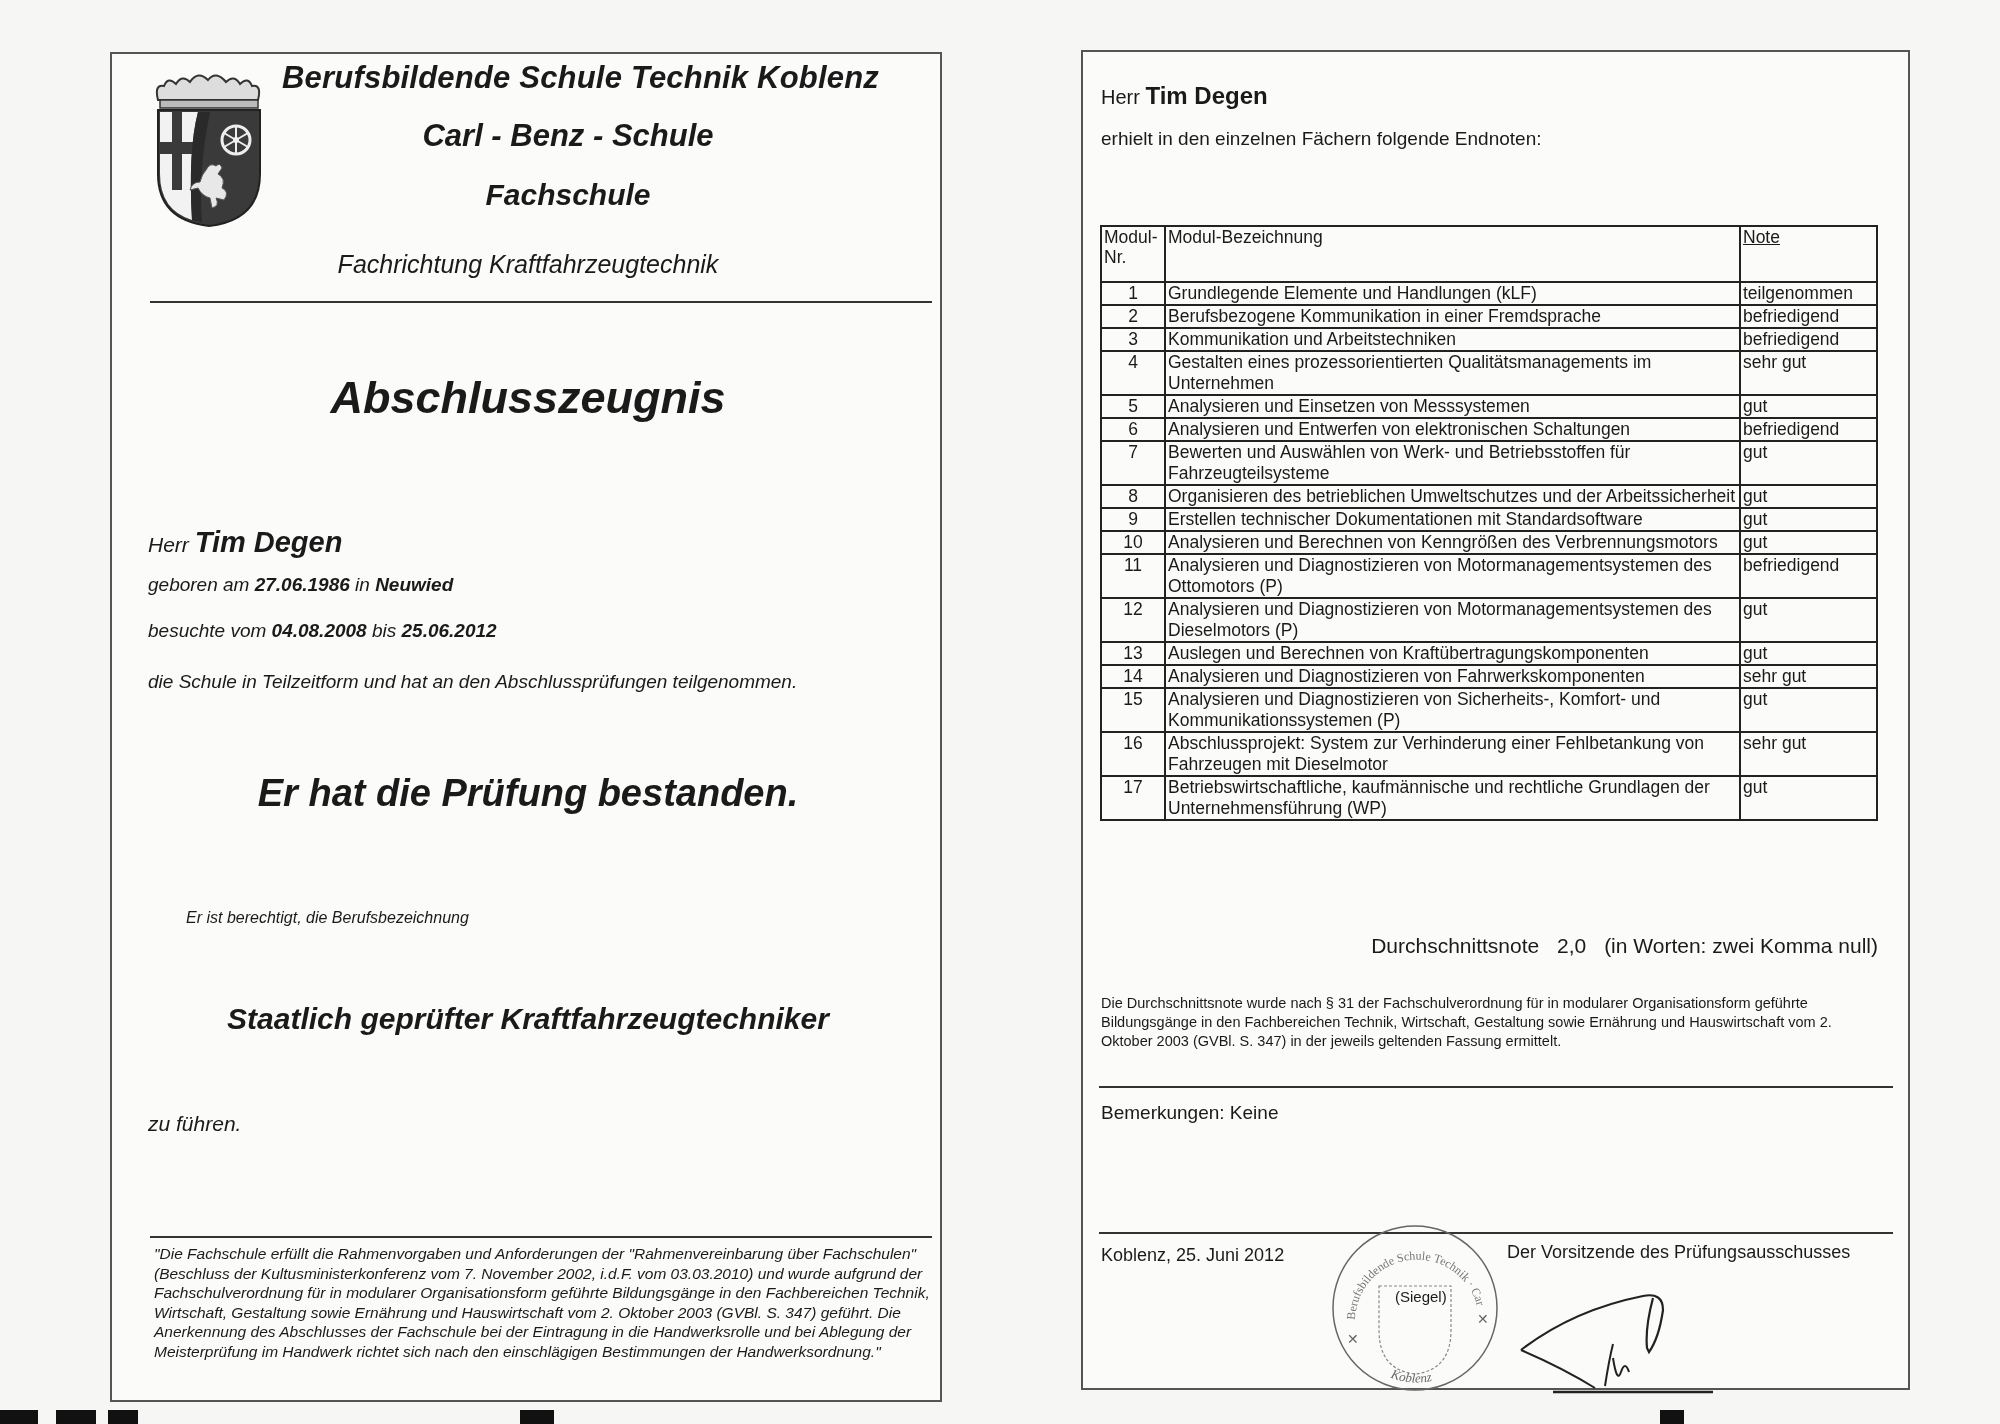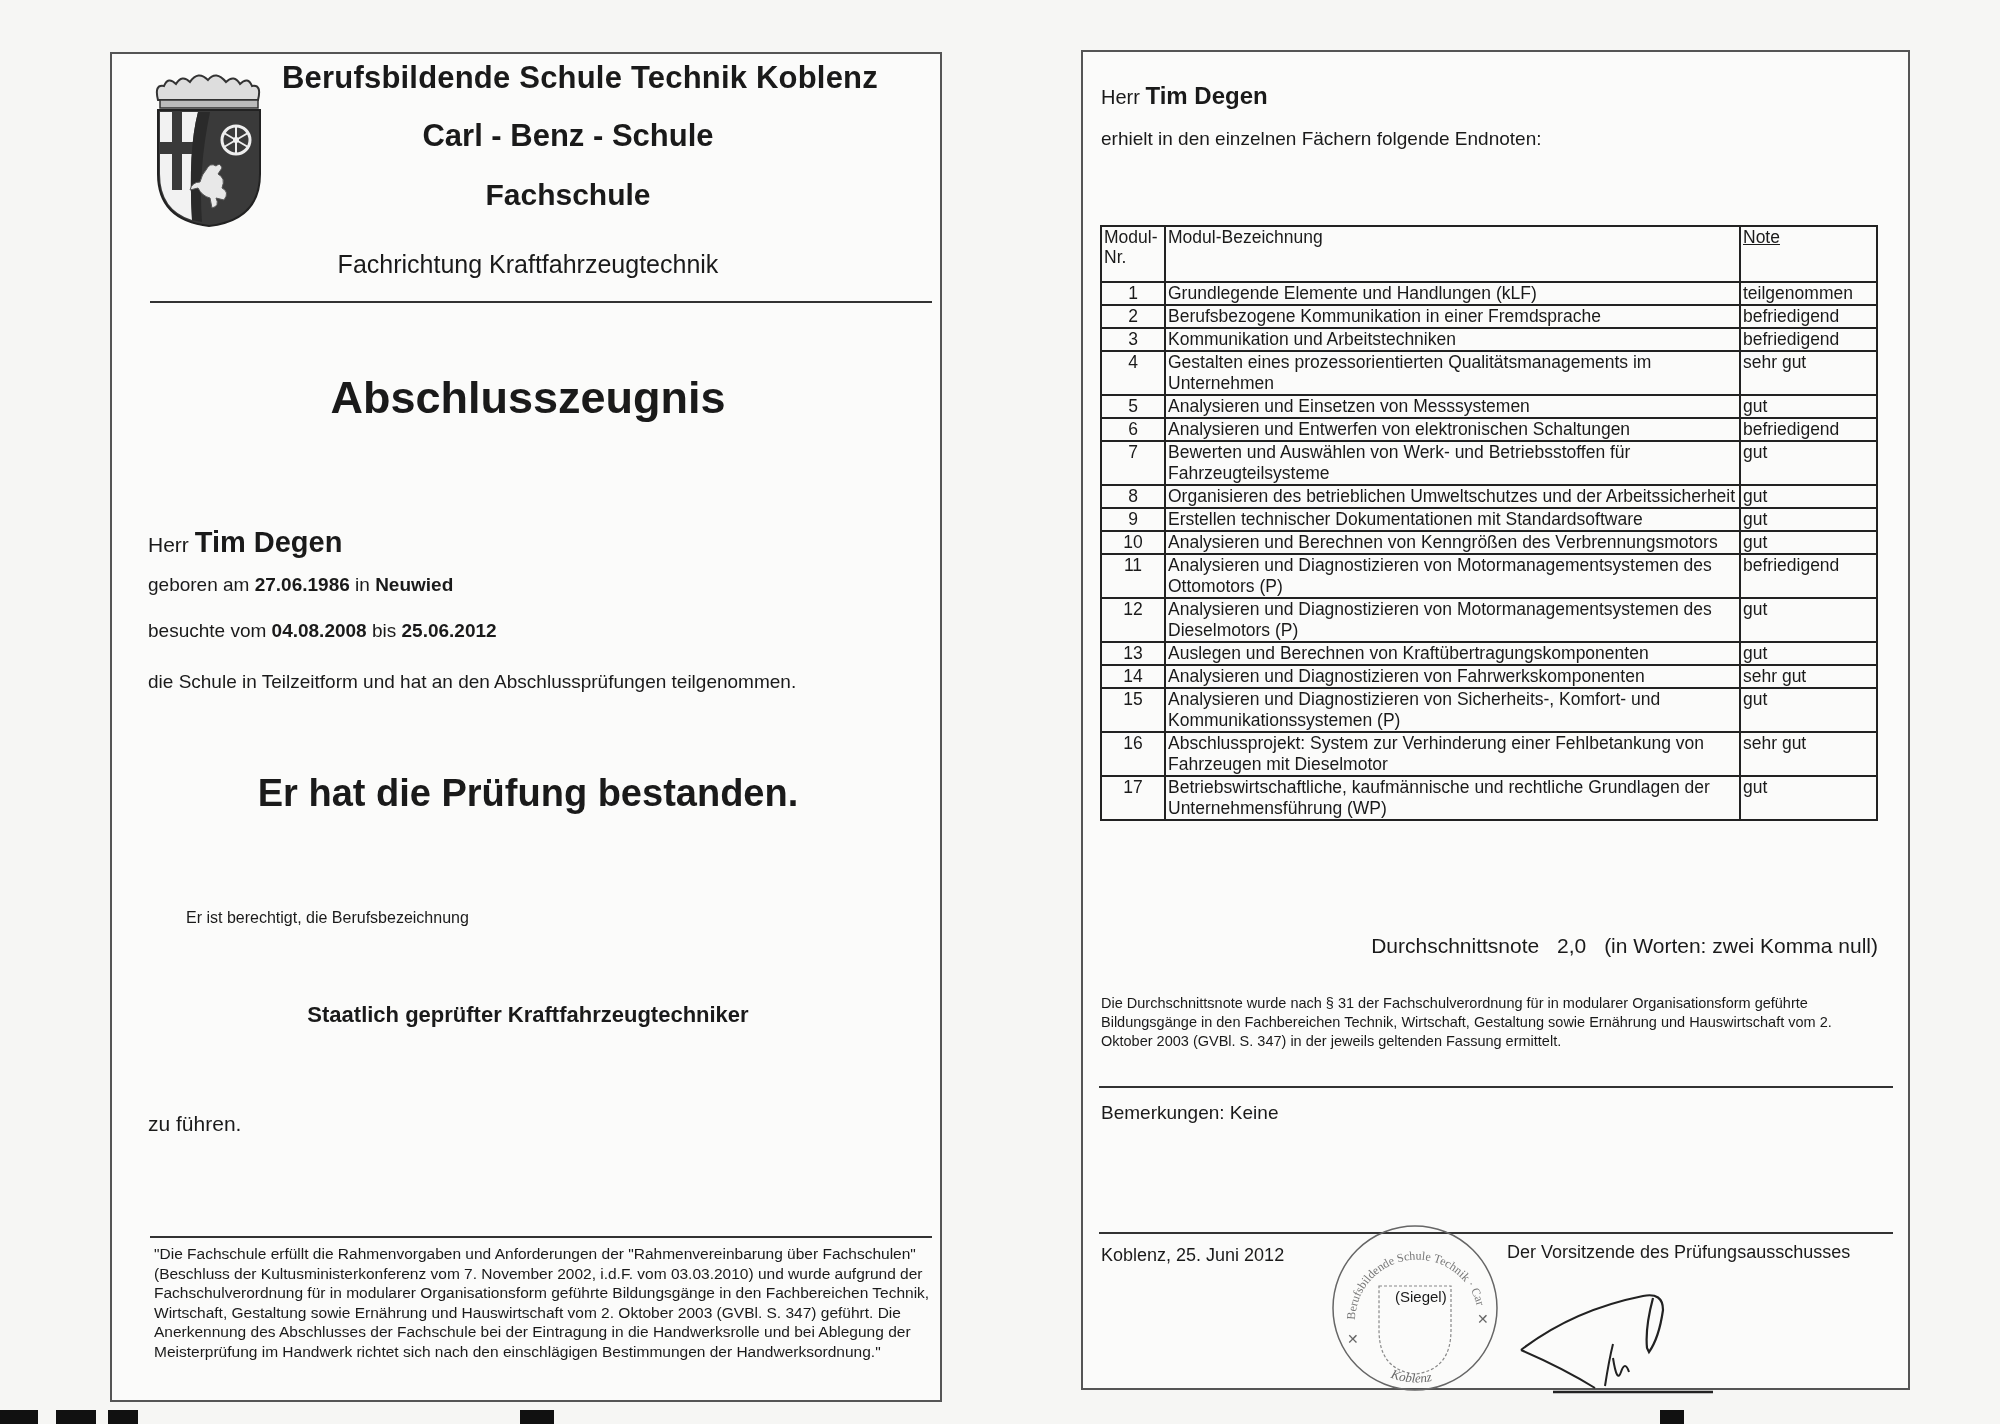--- a/index.html
+++ b/index.html
@@ -5,39 +5,39 @@
   html, body { margin: 0; padding: 0; }
   body {
     width: 2000px; height: 1424px; overflow: hidden; position: relative;
     background: #f6f6f4;
     font-family: "Liberation Sans", sans-serif; color: #1a1a1a;
   }
   .page {
     position: absolute; background: #fbfbfa;
     border: 2px solid #555; box-sizing: border-box;
   }
-  #left-page { left: 110px; top: 52px; width: 832px; height: 1350px; }
+  #left-page { left: 110px; top: 52px; width: 832px; height: 1350px; font-style: italic; }
   #right-page { left: 1081px; top: 50px; width: 829px; height: 1340px; }
   .abs { position: absolute; white-space: nowrap; }
 
   
   #coat { left: 38px; top: 16px; width: 118px; height: 160px; }
   .hdr1 { left: 170px; top: 6px; font-size: 31px; font-weight: bold; letter-spacing: 0.2px; }
   .hdr2 { left: 0; width: 832px; top: 64px; text-align: center; font-size: 31px; font-weight: bold; padding-left: 80px; box-sizing: border-box; }
   .hdr3 { left: 0; width: 832px; top: 124px; text-align: center; font-size: 30px; font-weight: bold; padding-left: 80px; box-sizing: border-box; }
   .hdr4 { left: 0; width: 832px; top: 196px; text-align: center; font-size: 25px; }
   .rule { position: absolute; height: 0; border-top: 2px solid #333; }
   .title { left: 0; width: 832px; top: 318px; text-align: center; font-size: 45px; font-weight: bold; }
   .herr { left: 36px; top: 472px; font-size: 21px; }
   .herr b { font-size: 29px; }
   .line { left: 36px; font-size: 19px; }
   .line b { font-weight: bold; }
   .passed { left: 0; width: 832px; top: 718px; text-align: center; font-size: 38px; font-weight: bold; }
   .berech { left: 44px; top: 855px; font-size: 16px; margin-left: 30px; }
-  .beruf { left: 0; width: 832px; top: 948px; text-align: center; font-size: 22px; font-weight: bold; }
+  .beruf { left: 0; width: 832px; top: 948px; text-align: center; font-size: 30px; font-weight: bold; }
   .fuehren { left: 36px; top: 1058px; font-size: 21px; }
   .foot { left: 42px; top: 1190px; font-size: 15.5px; line-height: 19.5px; white-space: normal; width: 780px; }
 
   
   .r-herr { left: 18px; top: 30px; font-size: 20px; }
   .r-herr b { font-size: 24px; }
   .r-sub { left: 18px; top: 76px; font-size: 19px; }
   .leistungen { left: 0; width: 829px; top: 114px; text-align: center; font-size: 30px; font-weight: bold; text-decoration: underline; text-underline-offset: 4px; }
   table.grades {
     position: absolute; left: 17px; top: 173px; width: 778px;

